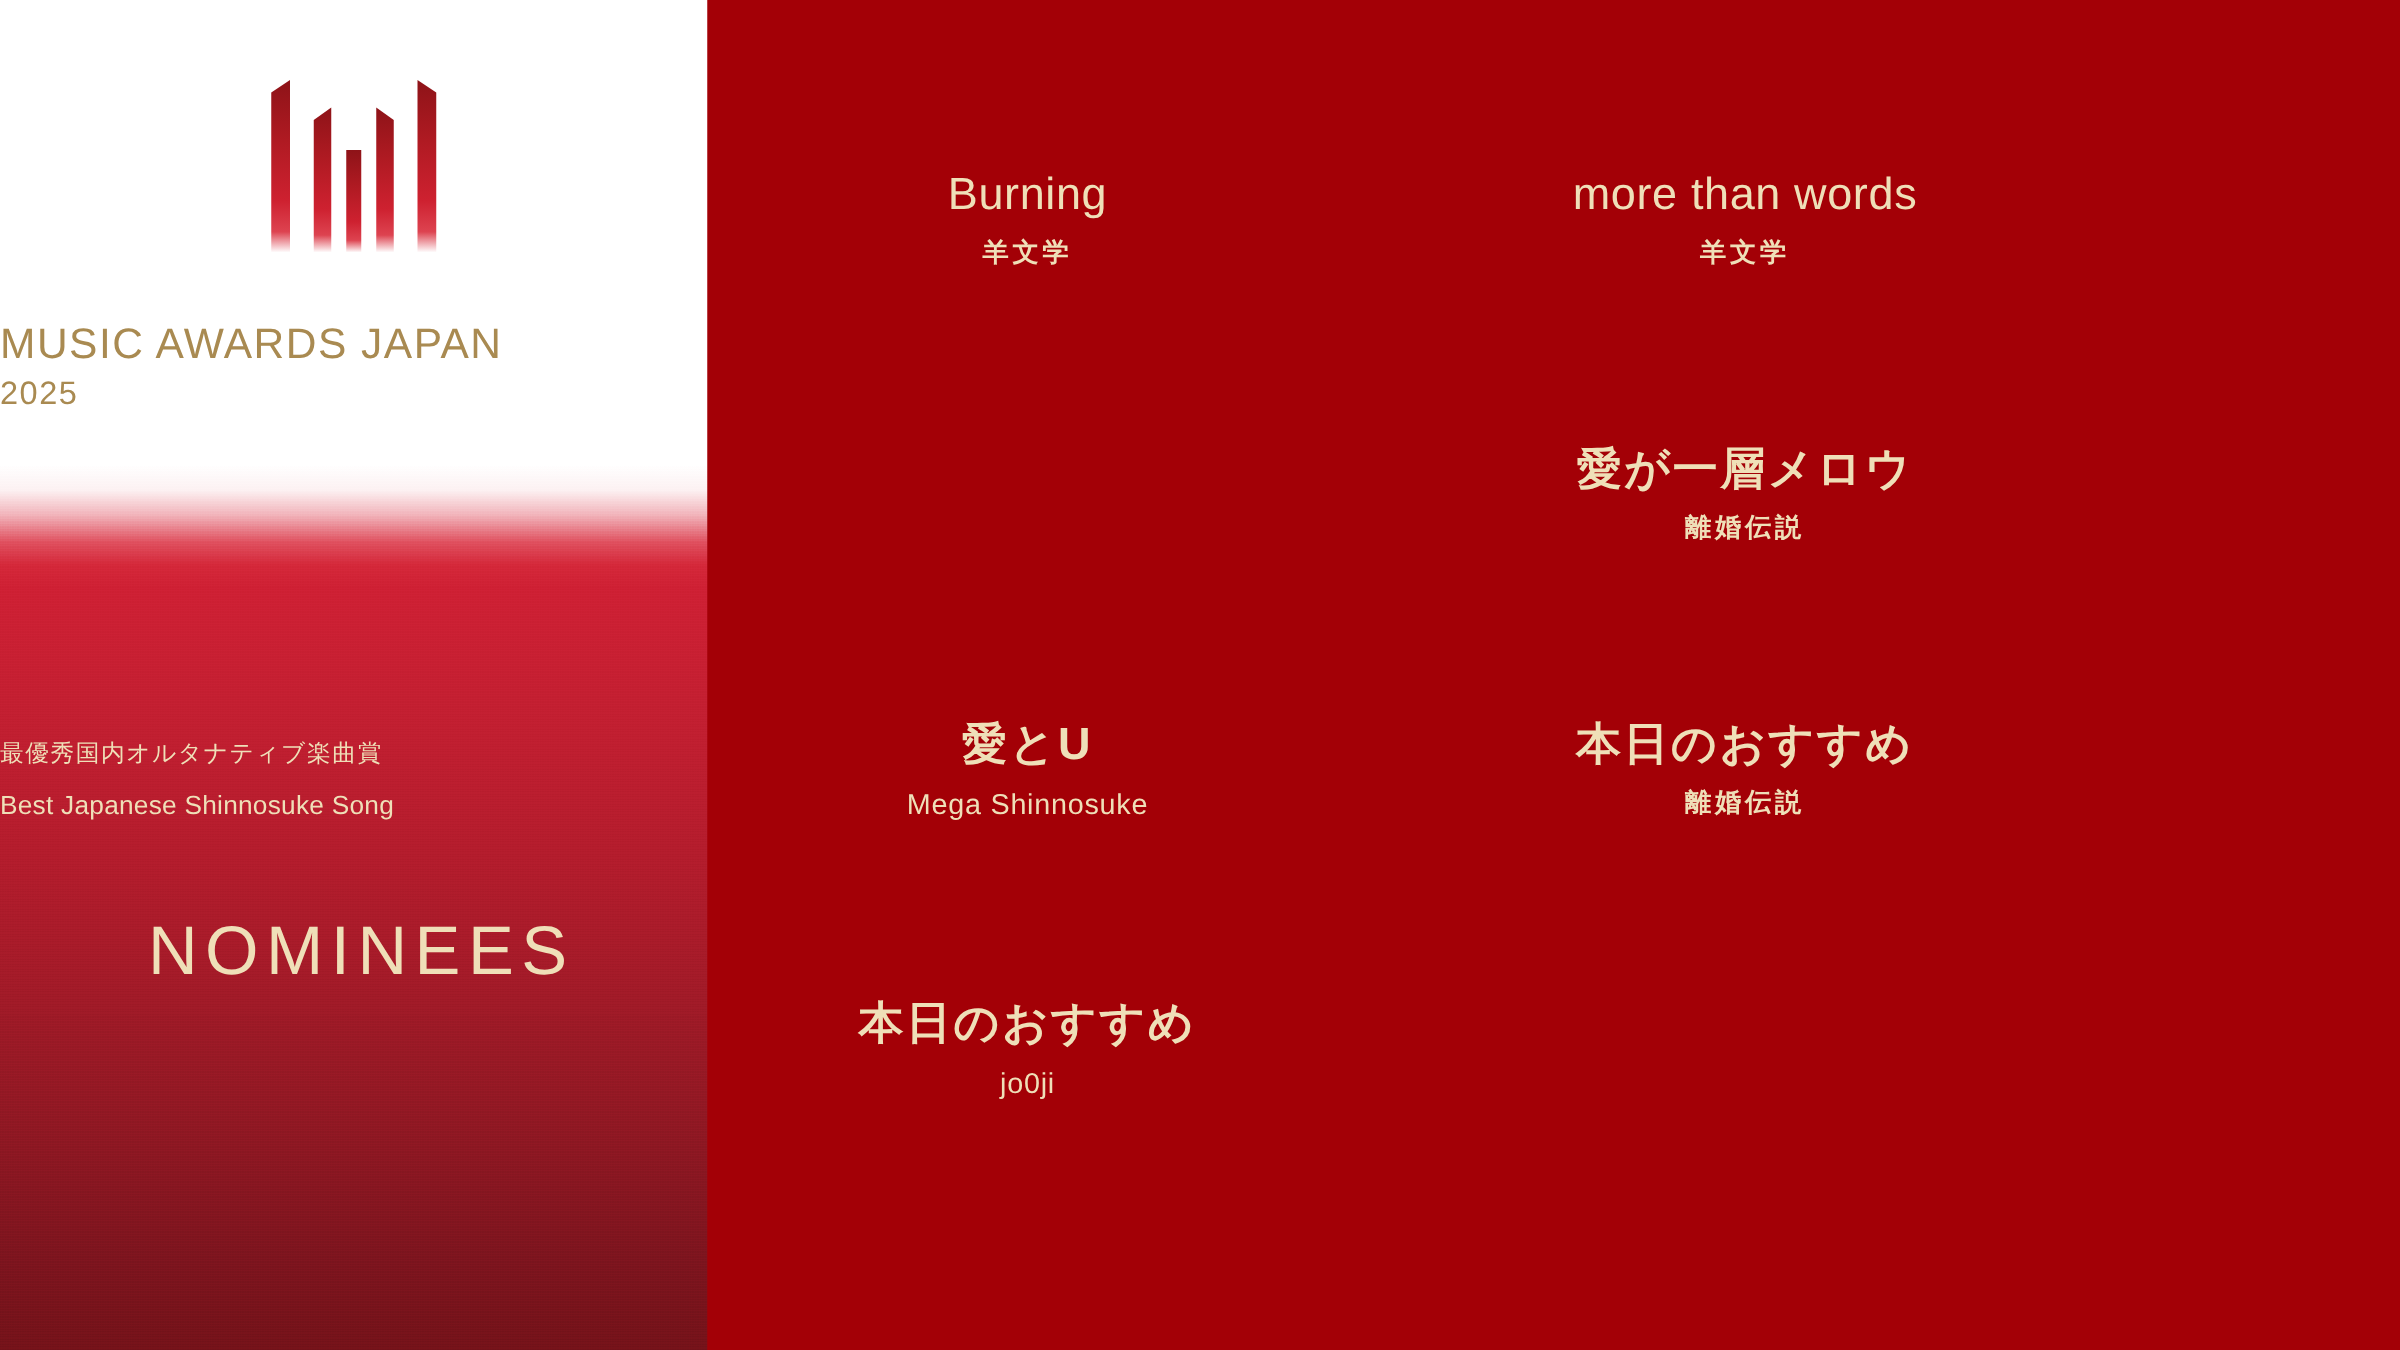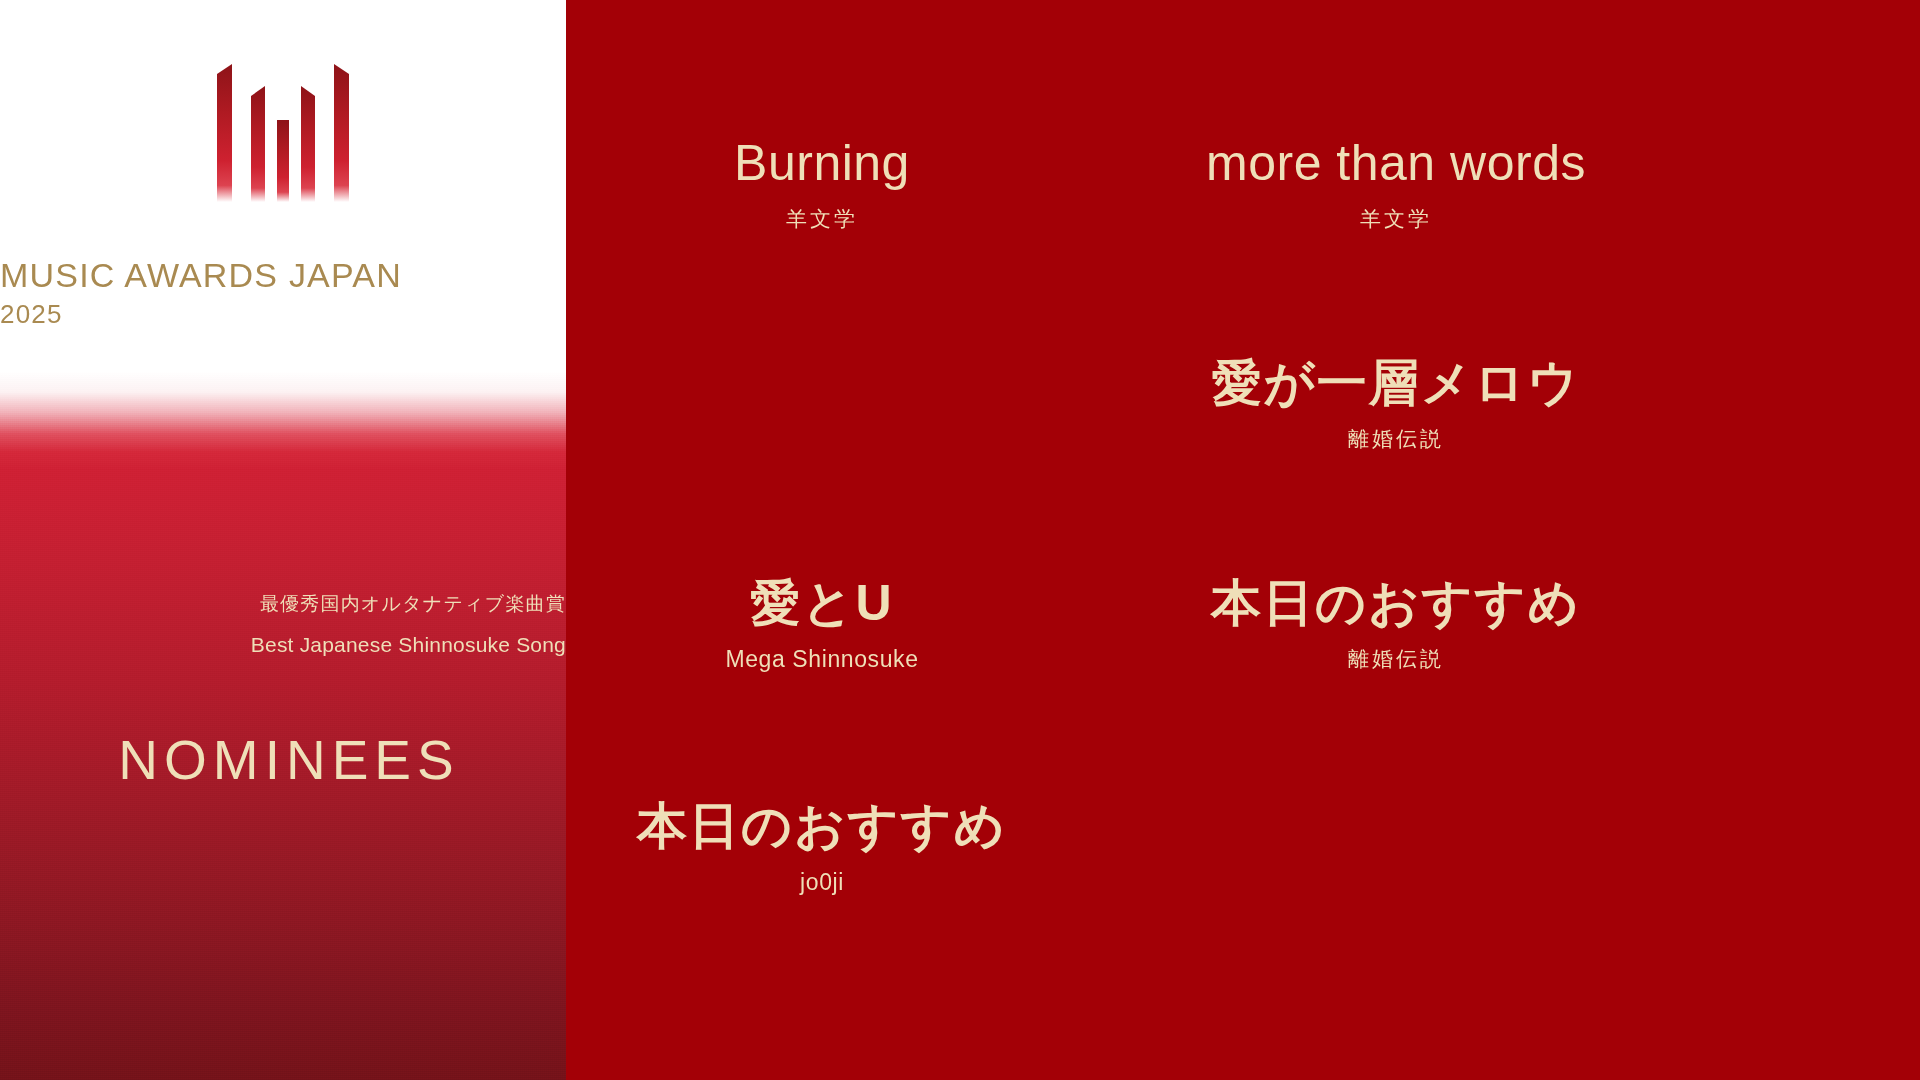--- a/index.html
+++ b/index.html
@@ -76,21 +76,21 @@
     letter-spacing:1.2px;
     line-height:1.25;
     margin-top:4px;
   }
 
   
   #category-block {
     position:absolute;
     left:0; right:0;
     top:590px;
-    text-align:right;
+    text-align:left;
     color:#EFDFB8;
   }
   #category-ja {
     font-size:19px;
     letter-spacing:1.2px;
     line-height:1.5;
     white-space:nowrap;
   }
   #category-en {
     font-size:21px;
@@ -134,38 +134,38 @@
   
   .col-1 { left:-4px; }
   .col-2 { left:570px; }
   
   .row-1 { top:135px; }
   .row-2 { top:355px; }
   .row-3 { top:575px; }
   .row-4 { top:798px; }
 
   .nominee-title {
-    font-size:50px;
+    font-size:36px;
     line-height:1.12;
     letter-spacing:.5px;
     white-space:nowrap;
   }
   .nominee-title.ja {
     font-weight:700;
     letter-spacing:2px;
   }
   .nominee-artist {
     font-size:23px;
     line-height:1.3;
     margin-top:14px;
     letter-spacing:.6px;
     white-space:nowrap;
   }
   .nominee-artist.ja {
-    font-weight:400;
+    font-weight:700;
     letter-spacing:3px;
     font-size:21px;
   }
 </style>
 </head>
 <body>
 
 <div id="stage">
 
   <div id="left-panel">

